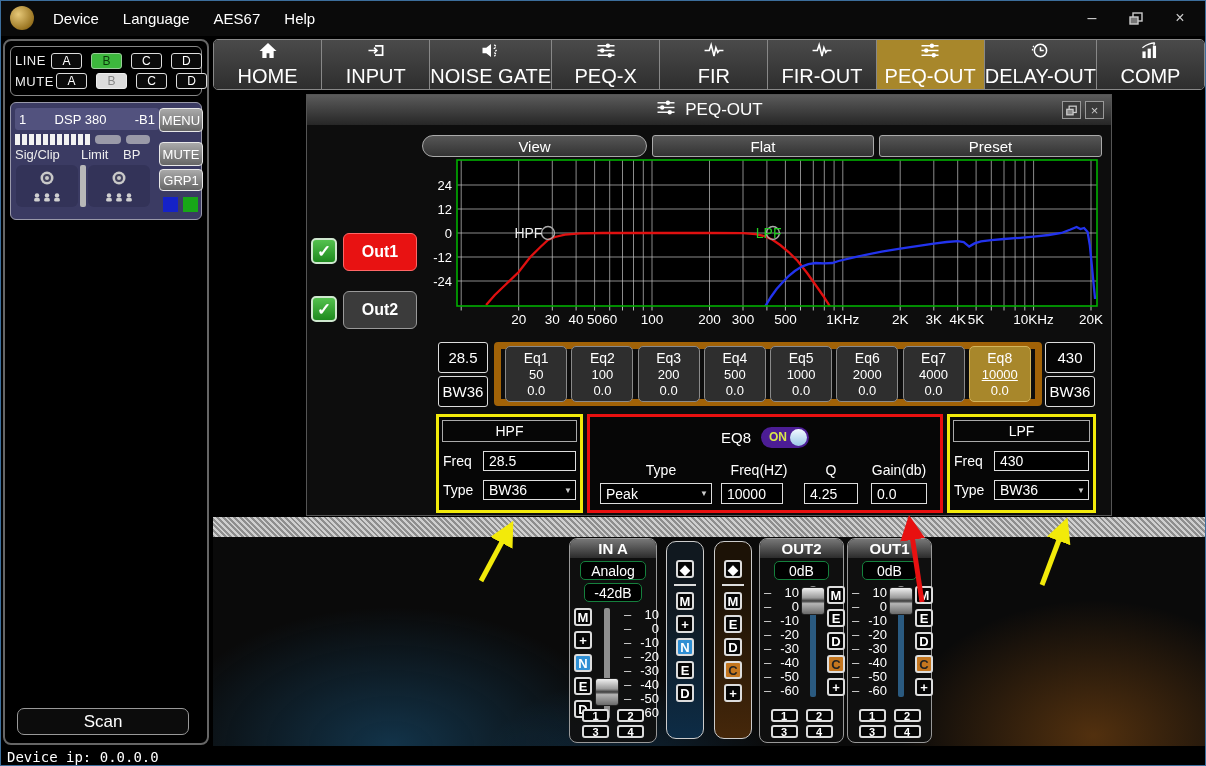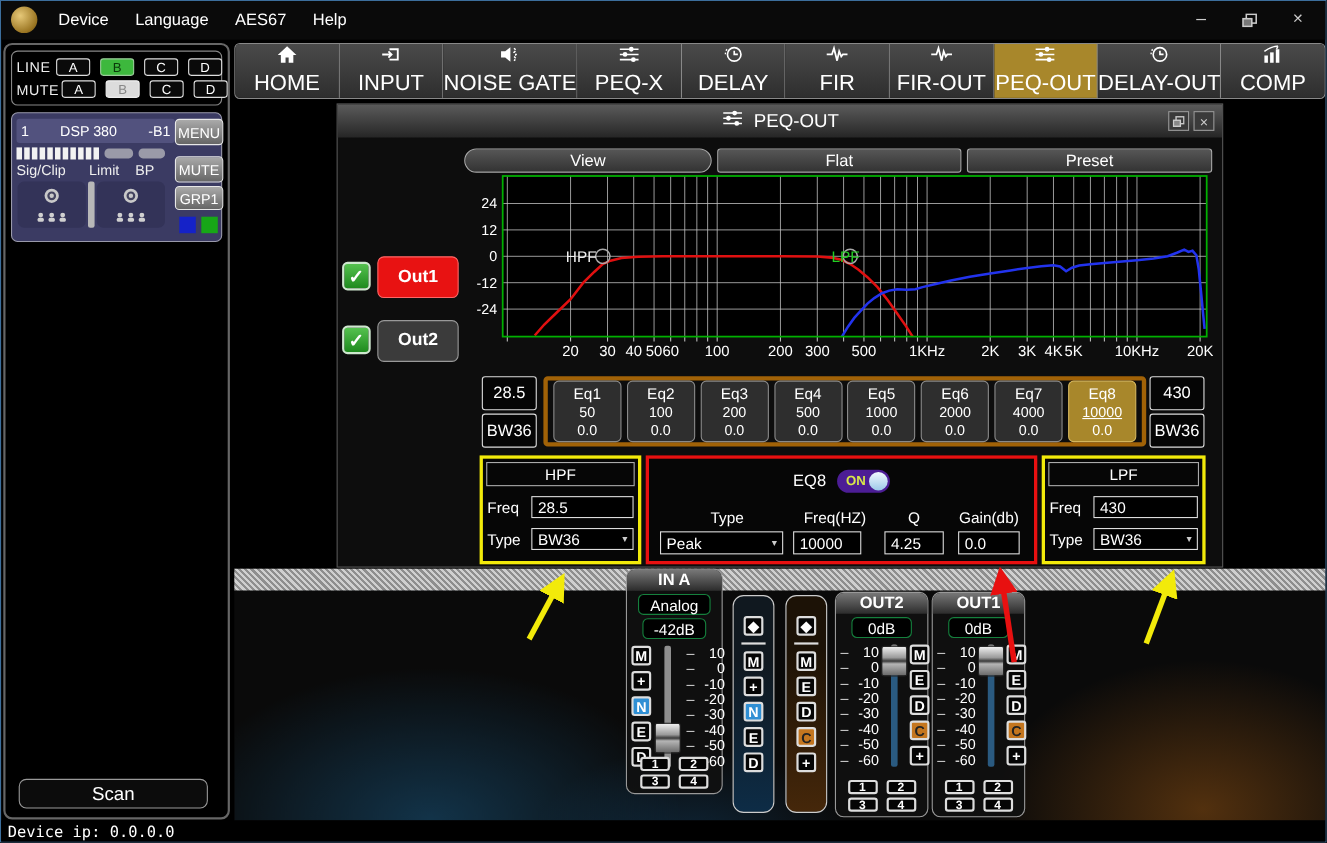--- a/index.html
+++ b/index.html
@@ -63,21 +63,21 @@
   .actbtn{position:absolute;top:40px;height:22px;background:linear-gradient(#565656,#333);border:1px solid #aaa;
           border-radius:3px;color:#fff;font-size:15px;display:flex;align-items:center;justify-content:center;box-sizing:border-box;}
   .checkbox{position:absolute;width:26px;height:26px;border-radius:5px;background:linear-gradient(#55c24f,#1e8a1e);
             border:2px solid #cfe8cf;color:#fff;font-size:17px;font-weight:bold;display:flex;align-items:center;
             justify-content:center;box-sizing:border-box;}
   .outbtn{position:absolute;width:74px;height:38px;border-radius:6px;font-size:16px;font-weight:bold;color:#fff;
           display:flex;align-items:center;justify-content:center;box-sizing:border-box;}
   .sumbox{position:absolute;width:50px;display:flex;flex-direction:column;gap:3px;}
   .sumcell{height:29px;border:1px solid #ddd;border-radius:3px;background:#050505;color:#fff;font-size:15px;
            display:flex;align-items:center;justify-content:center;}
-  .bands{position:absolute;left:187px;top:247px;width:548px;height:64px;border:4px solid #a16207;border-radius:4px;
+  .bands{position:absolute;left:187px;top:247px;width:548px;height:64px;border:7px solid #a16207;border-radius:4px;
          display:flex;align-items:center;justify-content:space-evenly;box-sizing:border-box;}
   .band{width:62px;height:56px;background:#2e2e2e;border:1px solid #8a8a8a;border-radius:5px;color:#fff;
         text-align:center;line-height:1.22;font-size:13px;box-sizing:border-box;padding-top:3px;}
   .band .bname{font-size:14px;}
   .band.active{background:#a8872b;border-color:#d4b55c;}
   .band.active .bfreq{text-decoration:underline;}
   .filterbox{position:absolute;top:319px;height:99px;border:3px solid #f2ea0a;background:#060606;box-sizing:border-box;}
   .filterbox.red{border-color:#e81010;}
   .fb-title{margin:3px 3px 0;height:20px;border:1px solid #aaa;font-size:14px;display:flex;align-items:center;justify-content:center;}
   .fb-row{display:flex;align-items:center;margin:9px 4px 0;gap:4px;}
@@ -282,28 +282,20 @@
               <line x1="2" y1="9" x2="20" y2="9"></line>
               <line x1="2" y1="14" x2="20" y2="14"></line>
             </g>
             <g fill="#fff">
               <circle cx="13" cy="4" r="2.3"></circle>
               <circle cx="7" cy="9" r="2.3"></circle>
               <circle cx="15" cy="14" r="2.3"></circle>
             </g>
           </svg></span>
         <span class="tlabel">PEQ-X</span>
-      </div>
-      <div class="tab">
-        <span><svg width="20" height="17" viewBox="0 0 20 18">
-            <circle cx="10.5" cy="9" r="6.5" fill="none" stroke="#fff" stroke-width="1.6"></circle>
-            <path d="M10.5 5.5 V9 H14" stroke="#fff" stroke-width="1.6" fill="none"></path>
-            <path d="M3.5 4 A8.5 8.5 0 0 0 2 9" stroke="#fff" stroke-width="1.3" fill="none" stroke-dasharray="1.7 1.7"></path>
-          </svg></span>
-        <span class="tlabel">DELAY</span>
       </div>
       <div class="tab">
         <span><svg width="22" height="17" viewBox="0 0 22 18">
             <path d="M1 9 H6 L8 3 L11 15 L13 6 L15 11 L16.5 9 H21" fill="none" stroke="#fff" stroke-width="1.7"></path>
           </svg></span>
         <span class="tlabel">FIR</span>
       </div>
       <div class="tab">
         <span><svg width="22" height="17" viewBox="0 0 22 18">
             <path d="M1 9 H6 L8 3 L11 15 L13 6 L15 11 L16.5 9 H21" fill="none" stroke="#fff" stroke-width="1.7"></path>
@@ -582,21 +574,21 @@
     </div>
   </section>
 
   <div class="divider"></div>
 
   <div class="bottom">
     <div class="glowblue"></div>
     <div class="gloworange"></div>
   </div>
   <div id="strips">
-      <div class="strip" style="left: 568px; top: 516px; width: 88px; height: 205px;">
+      <div class="strip" style="left: 568px; top: 537px; width: 88px; height: 205px;">
         <div class="striphead">IN A</div>
         <div class="minibox">Analog</div>
         <div class="minibox" style="margin: 3px 14px 0px;">-42dB</div>
         <div class="stripbody" style="height: 115px;">
           <div class="btncol" style="margin-left: 4px;">
             <div class="sbtn">M</div>
             <div class="sbtn">+</div>
             <div class="sbtn blue">N</div>
             <div class="sbtn">E</div>
             <div class="sbtn">D</div>

